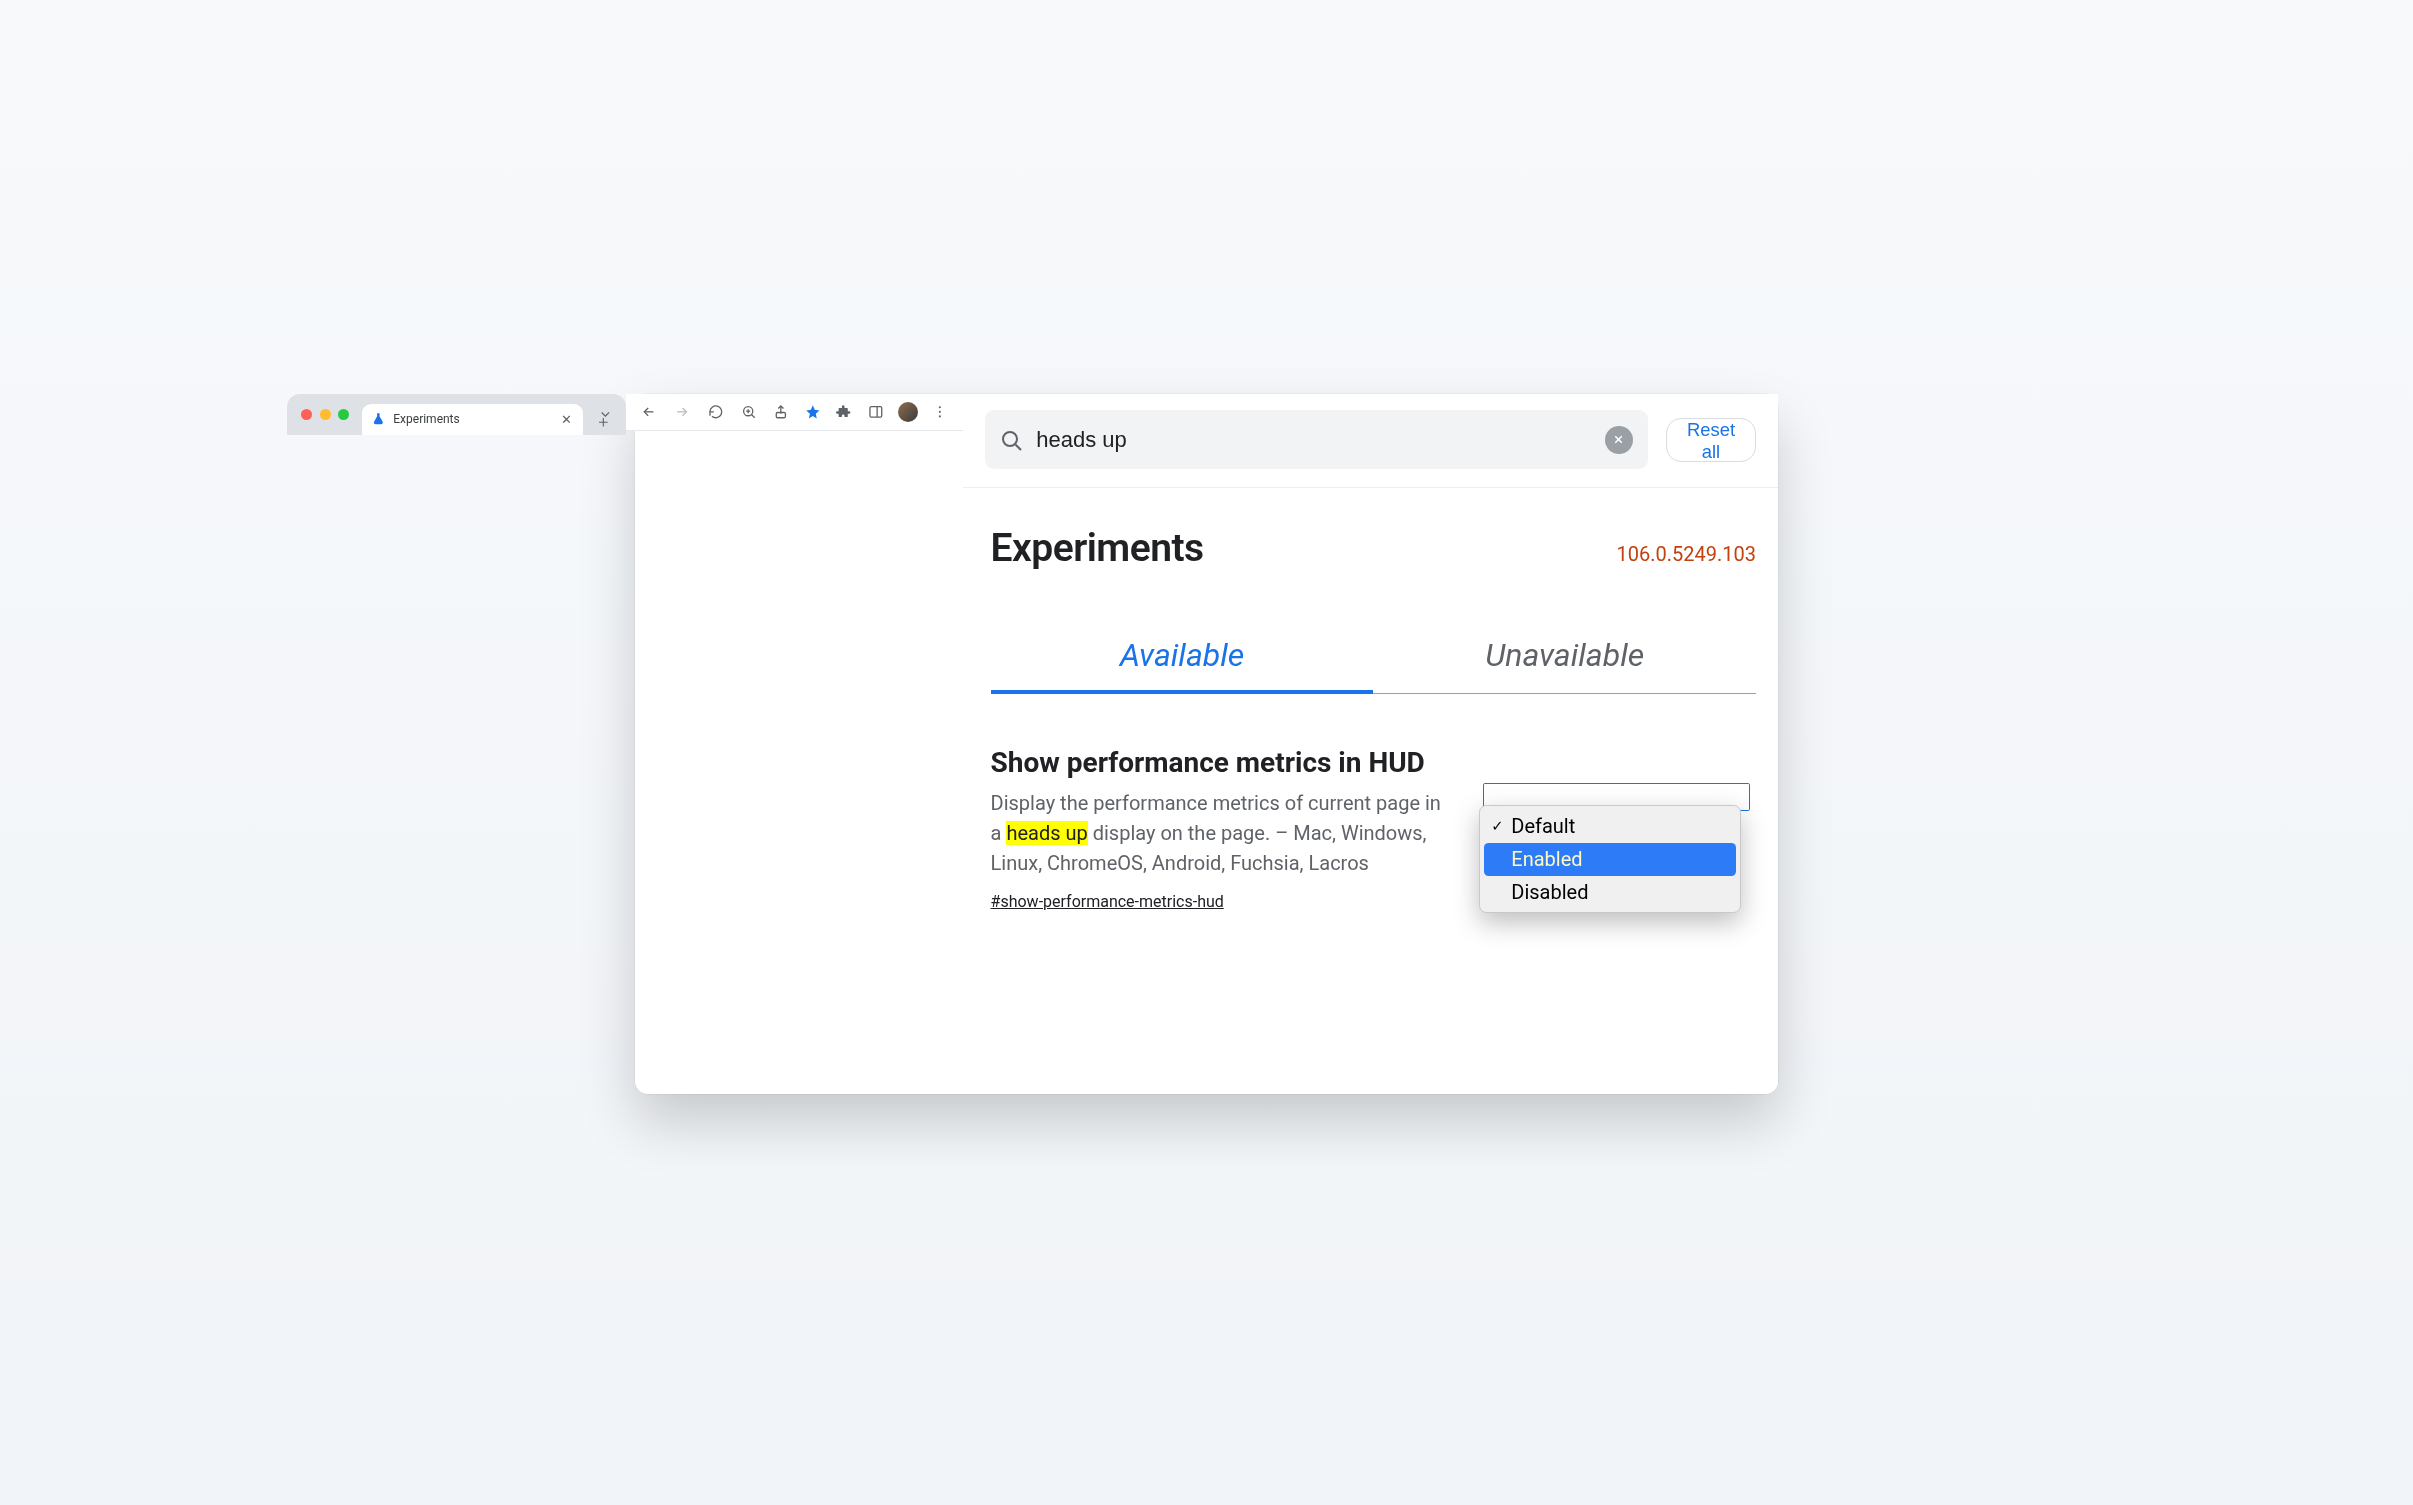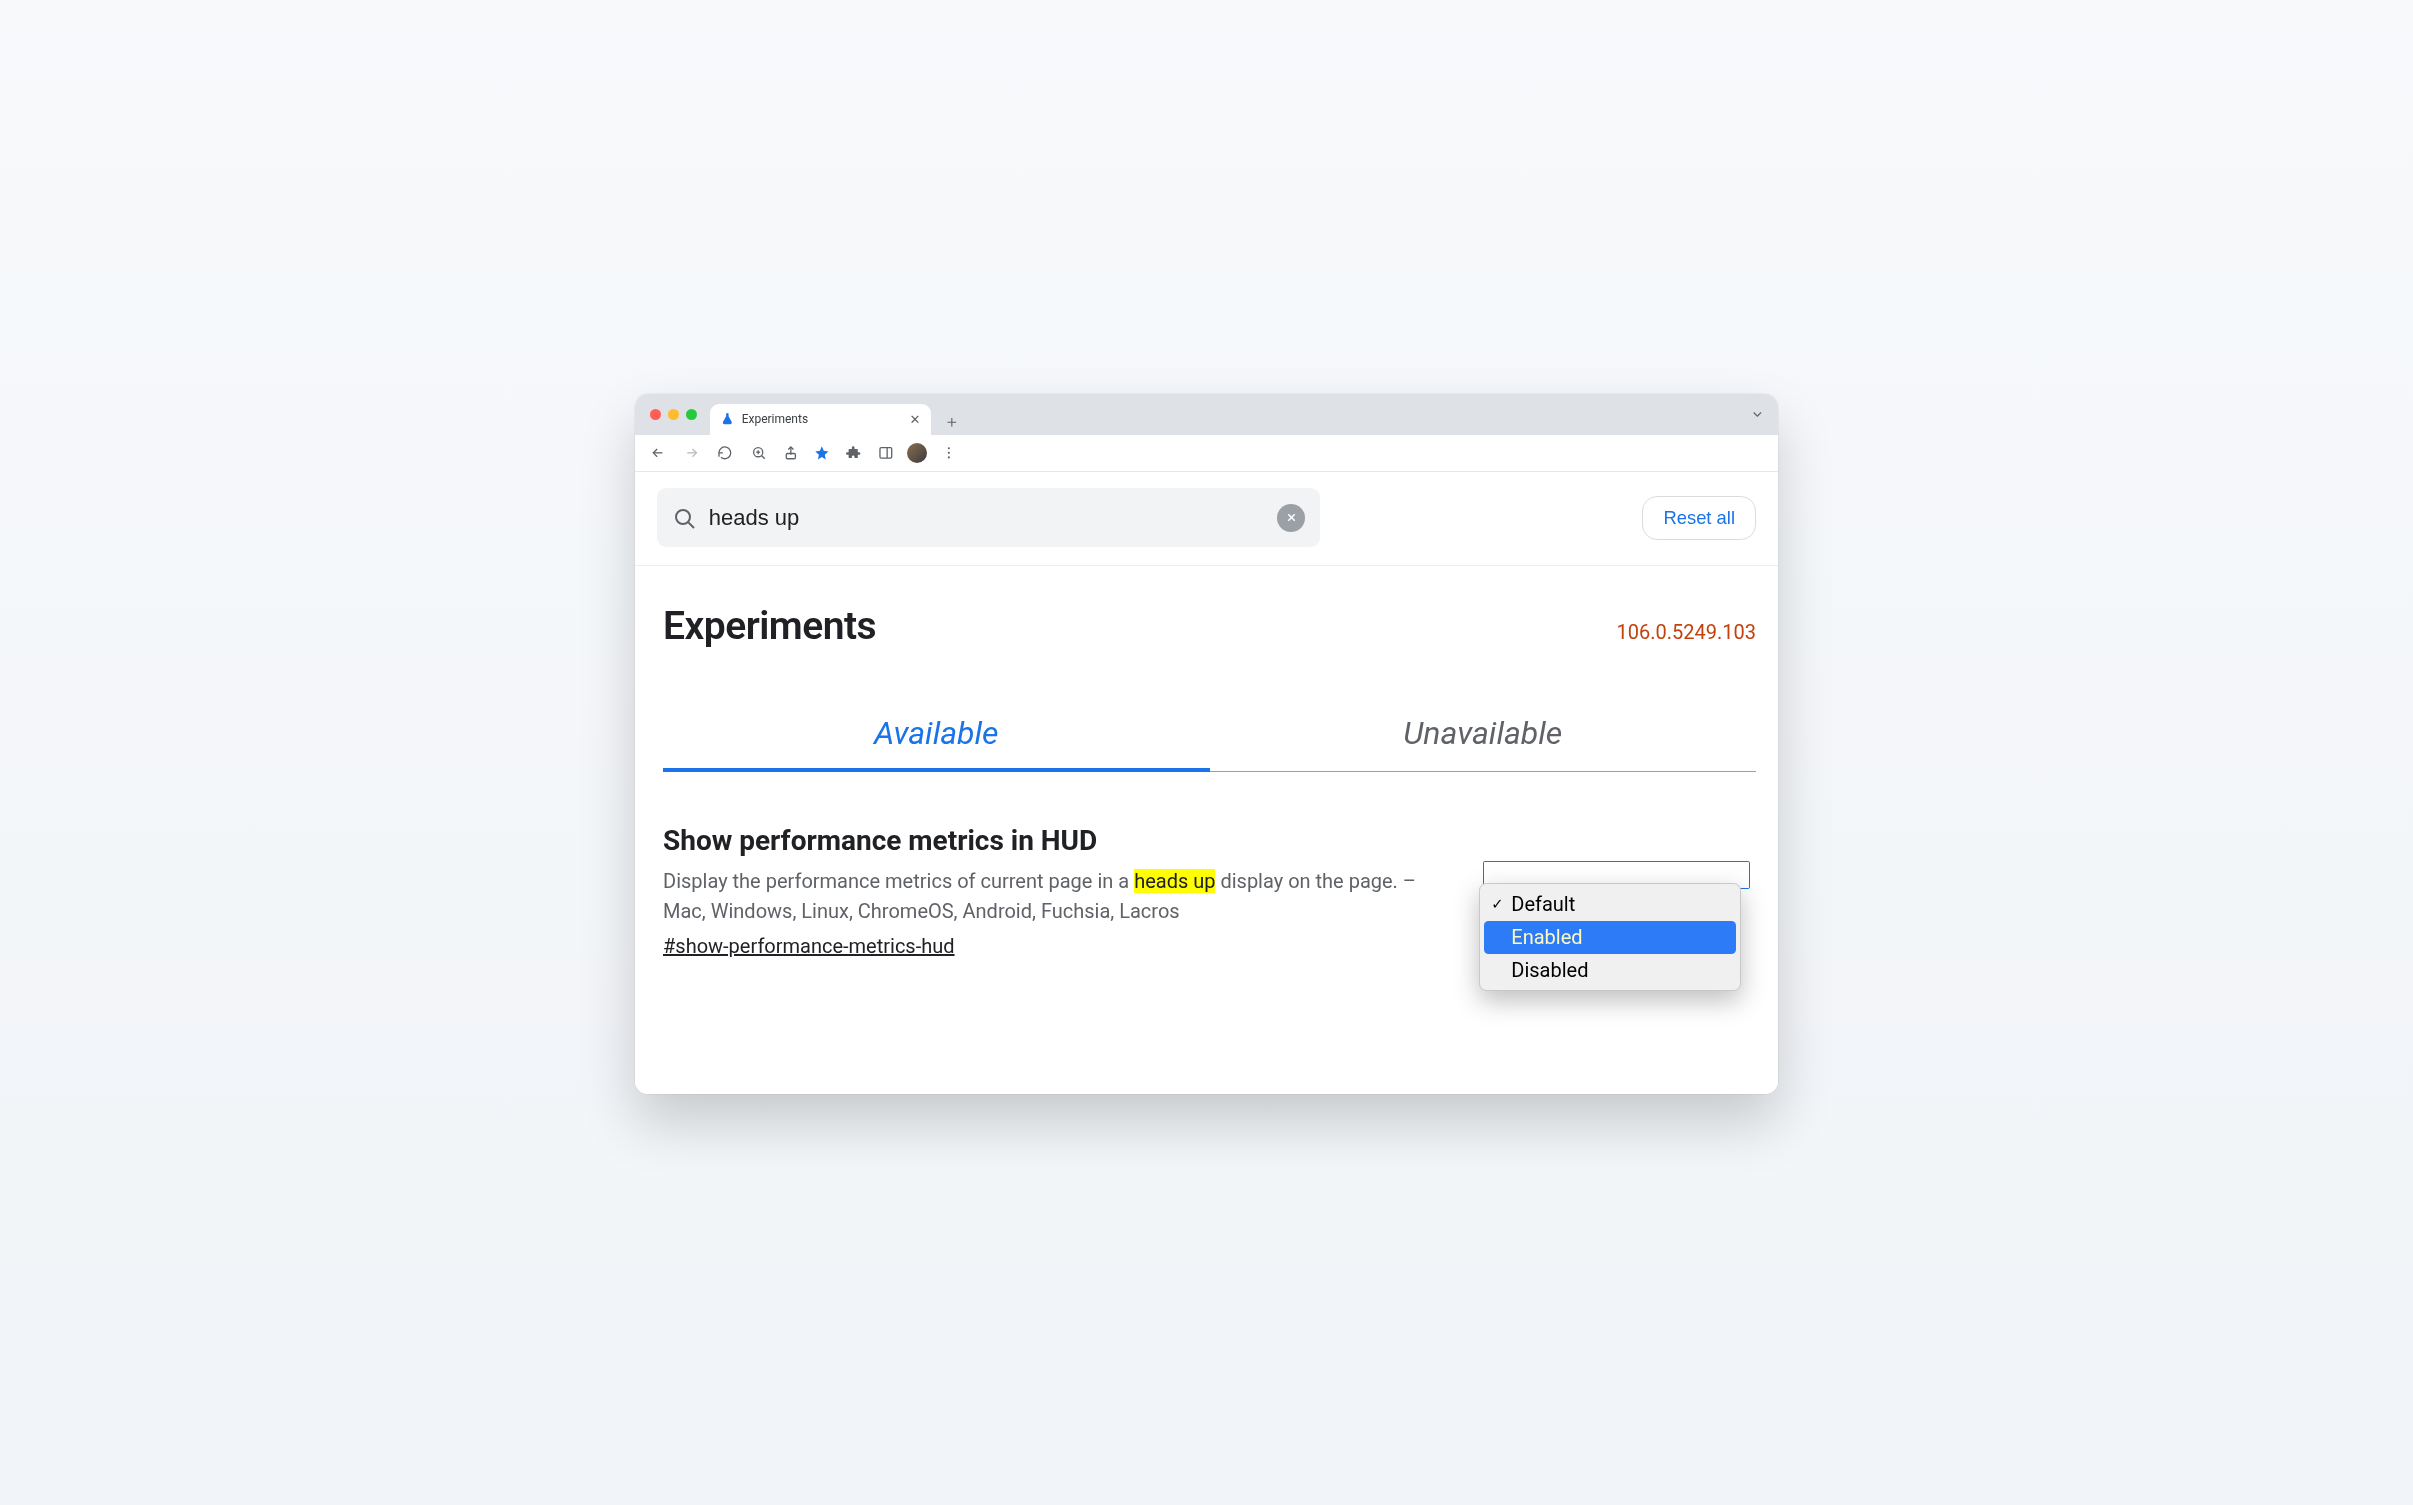--- a/index.html
+++ b/index.html
@@ -17,21 +17,21 @@
     position: relative;
   }
   .browser {
     position: absolute;
     inset: 37px 64px 55px 64px;
     background: #fff;
     border-radius: 13px;
     box-shadow: 0 28px 55px rgba(0,0,0,0.18), 0 0 0 0.9px rgba(0,0,0,0.04);
     overflow: visible;
     display: flex;
-    flex-direction: column;
+    flex-direction: row;
     justify-content: flex-end;
   }
   
   .tabstrip {
     height: 41px;
     background: #dee1e6;
     border-radius: 13px 13px 0 0;
     display: flex;
     align-items: flex-end;
     padding: 0 9.2px;
@@ -145,21 +145,21 @@
     content:""; position:absolute; left:0; right:0; bottom:-0.9px; height:3.7px; background:#1a73e8;
   }
 
   .flag-item{
     display:flex; padding:52px 28px 18.4px 28px; gap:37px; align-items:flex-start;
   }
   .flag-text{ flex:1; }
   .flag-title{ font-size:28px; font-weight:700; color:#202124; margin-bottom:9.2px;}
   .flag-desc{ font-size:20px; color:#5f6368; line-height:1.5; }
   .flag-desc .hl{ background:#ffff00; color:#202124;}
-  .flag-link{ font-size:20px; color:#202124; text-decoration:underline; display:inline-block; margin-top:8px; cursor:pointer;}
+  .flag-link{ font-size:16px; color:#202124; text-decoration:underline; display:inline-block; margin-top:14px; cursor:pointer;}
 
   .dropdown-wrap{
     position:relative; width:267px; margin-top:37px;
   }
   .select-box{
     position:absolute; top:0; right:0; width:267px; height:28px;
     border:0.9px solid #1a73e8; border-radius:1.8px; background:#fff;
   }
   .options-pop{
     position:absolute; top:22px; right:9.2px; width:262px;

